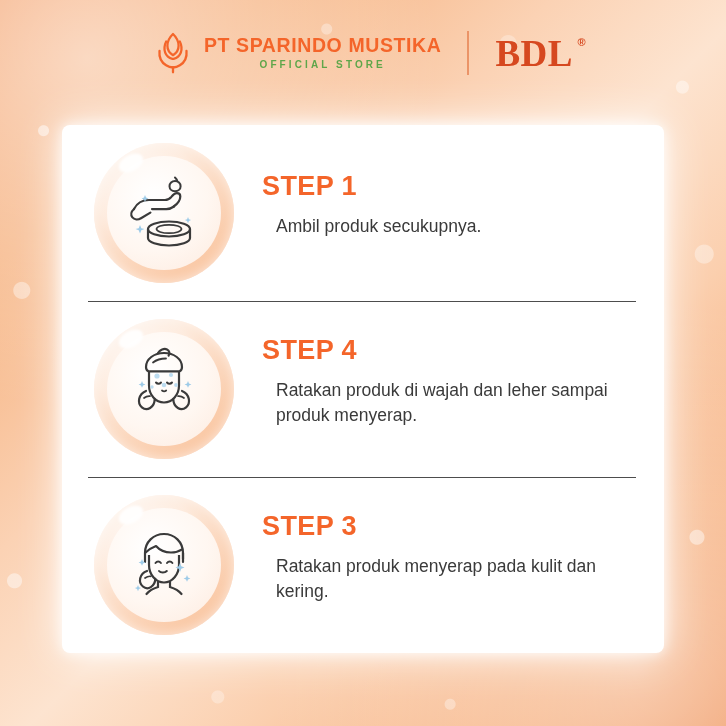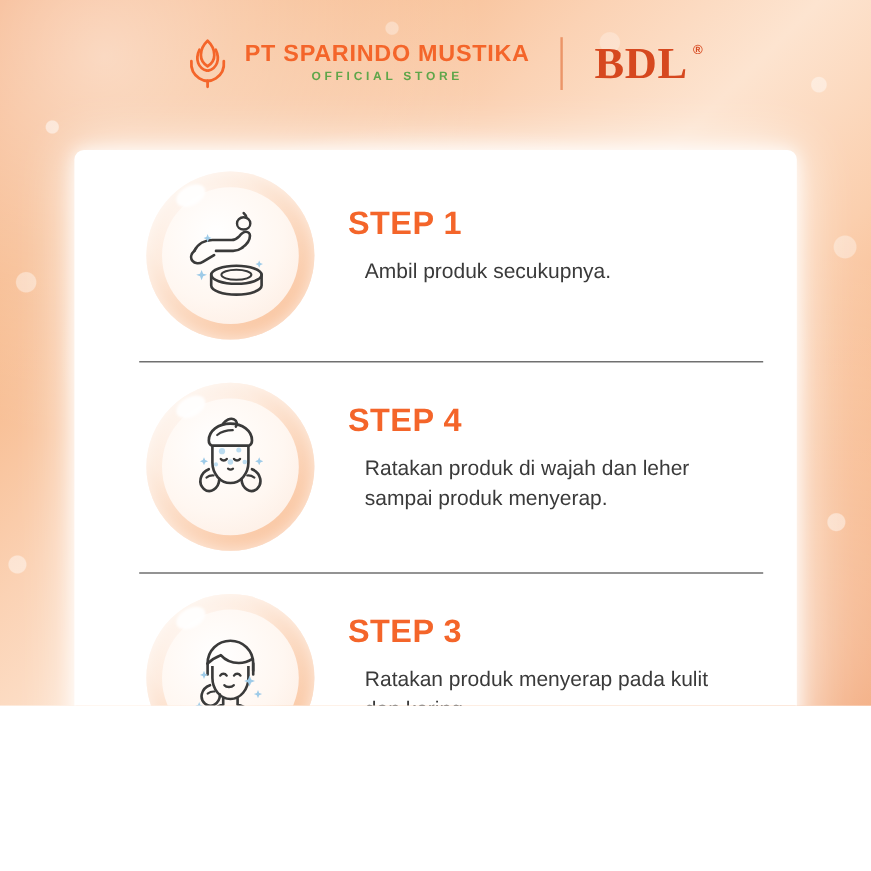--- a/index.html
+++ b/index.html
@@ -9,21 +9,21 @@
   body {
     width: 726px;
     height: 726px;
     font-family: "Liberation Sans", sans-serif;
     overflow: hidden;
   }
 
   .poster {
     position: relative;
     width: 726px;
-    height: 588px;
+    height: 726px;
     background:
       radial-gradient(ellipse 60% 45% at 50% 50%, rgba(255,255,255,0.88) 0%, rgba(255,255,255,0.55) 45%, rgba(255,255,255,0.0) 72%),
       radial-gradient(circle at 12% 8%, rgba(255,255,255,0.55) 0%, rgba(255,255,255,0) 38%),
       radial-gradient(circle at 88% 92%, rgba(255,255,255,0.45) 0%, rgba(255,255,255,0) 40%),
       linear-gradient(135deg, #f4a06a 0%, #f6b483 18%, #fbd2b4 38%, #fde4d0 52%, #fbcfae 68%, #f6ae7c 86%, #ef8f54 100%);
     overflow: hidden;
     text-decoration: underline;
   }
 
   
@@ -117,21 +117,20 @@
     background: #ffffff;
     border-radius: 8px;
     box-shadow: 0 0 44px rgba(255,255,255,0.95), 0 0 14px rgba(255,255,255,0.9);
   }
 
   .steps {
     position: absolute;
     inset: 0;
     display: flex;
     flex-direction: column;
-    padding-left: 28px;
   }
   .step {
     flex: 1 1 0;
     display: flex;
     align-items: center;
     padding: 0 28px 0 26px;
     box-sizing: border-box;
     position: relative;
   }
   .step + .step::before {

